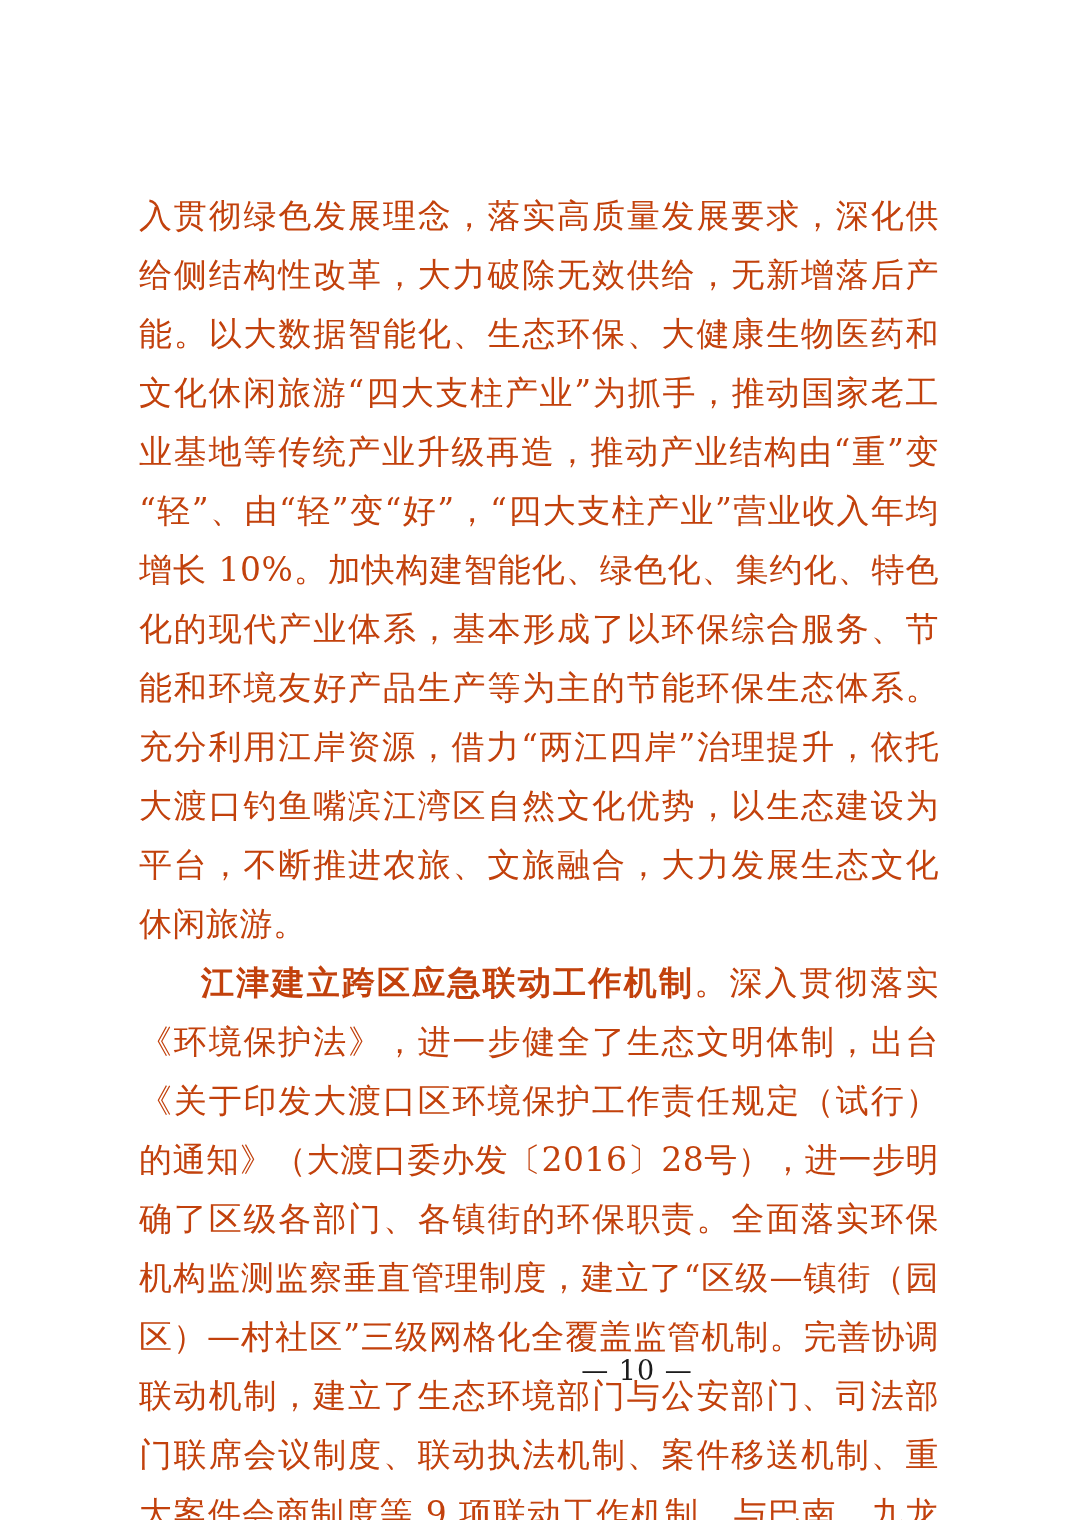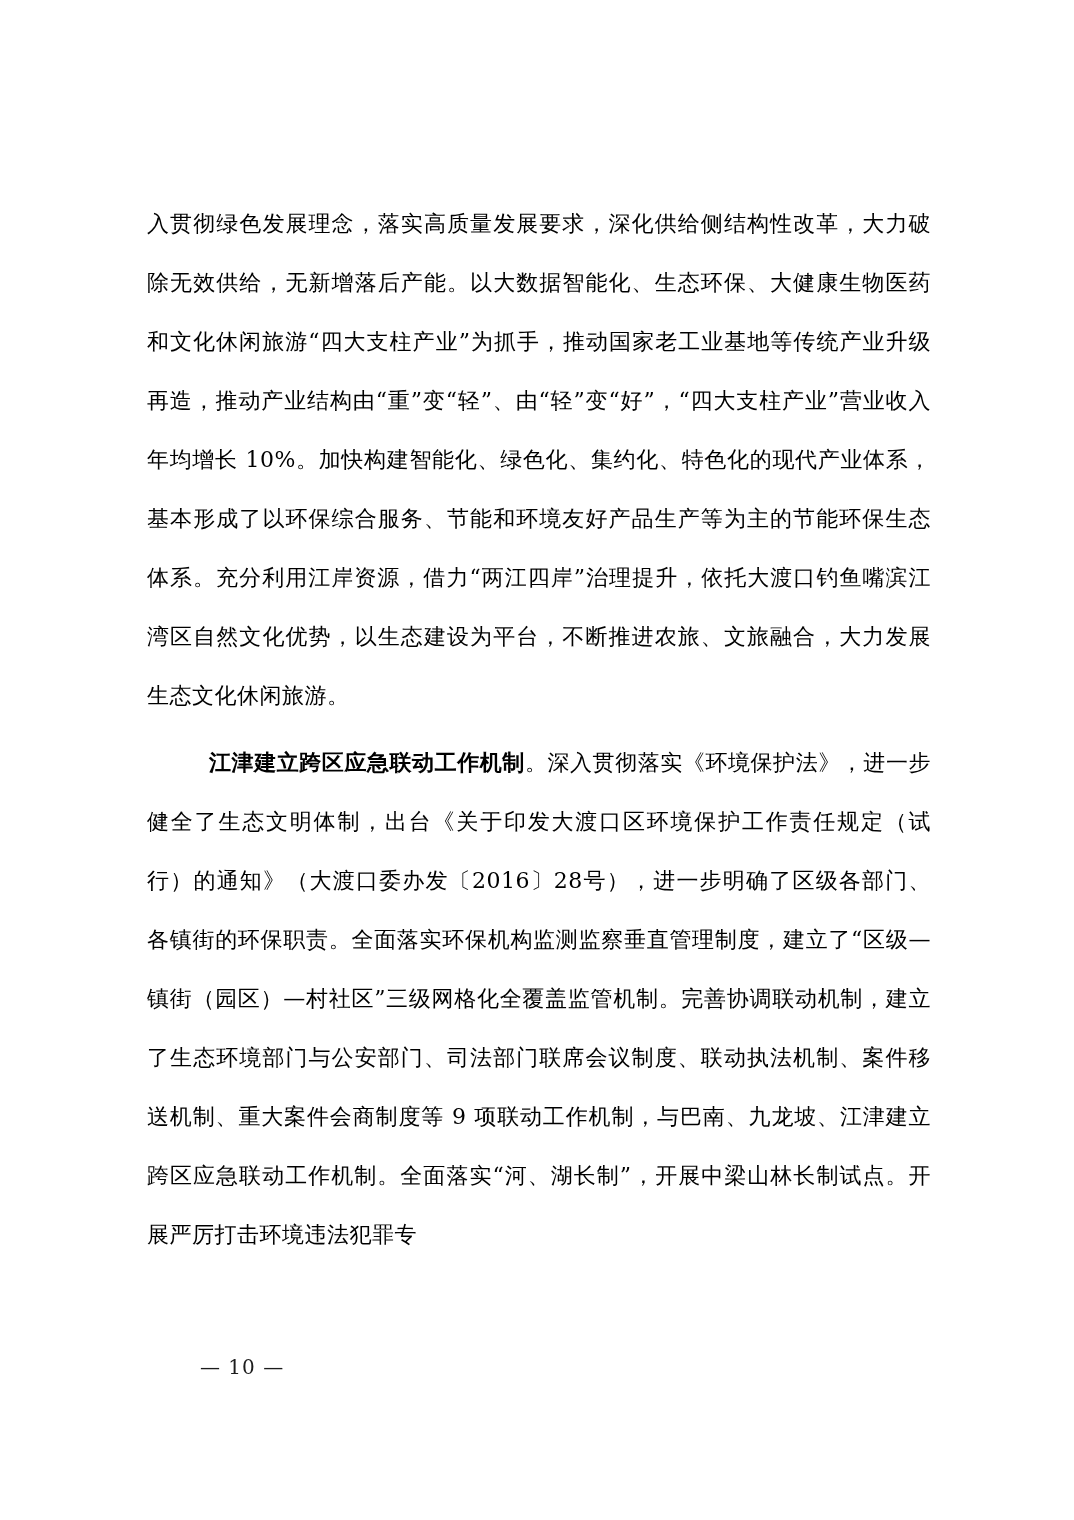--- a/index.html
+++ b/index.html
@@ -17,45 +17,45 @@
     color: #1a1a1a;
     overflow: hidden;
   }
   .content {
     position: absolute;
     left: 139px;
     top: 186px;
     width: 800px;
   }
   .para {
-    font-size: 22px;
+    font-size: 33px;
     line-height: 59px;
     text-align: justify;
     text-justify: inter-ideograph;
     letter-spacing: 0.5px;
-    margin: 8px;
-    color: #000000;
+    margin: 0;
+    color: #c2410c;
   }
   .para + .para {
     margin-top: 0;
   }
   .indent {
     text-indent: 62px;
   }
   .bold {
     font-weight: 700;
   }
   .page-number {
     position: absolute;
     left: 0;
     right: 0;
     top: 1355px;
-    text-align: left;
+    text-align: center;
     padding-left: 160px;
-    font-size: 20px;
+    font-size: 27px;
     font-family: "DejaVu Serif", "Liberation Serif", serif;
     color: #1c1c1c;
     letter-spacing: 1px;
     margin-left: 40px;
   }
 </style>
 </head>
 <body>
 
 <div class="page">

